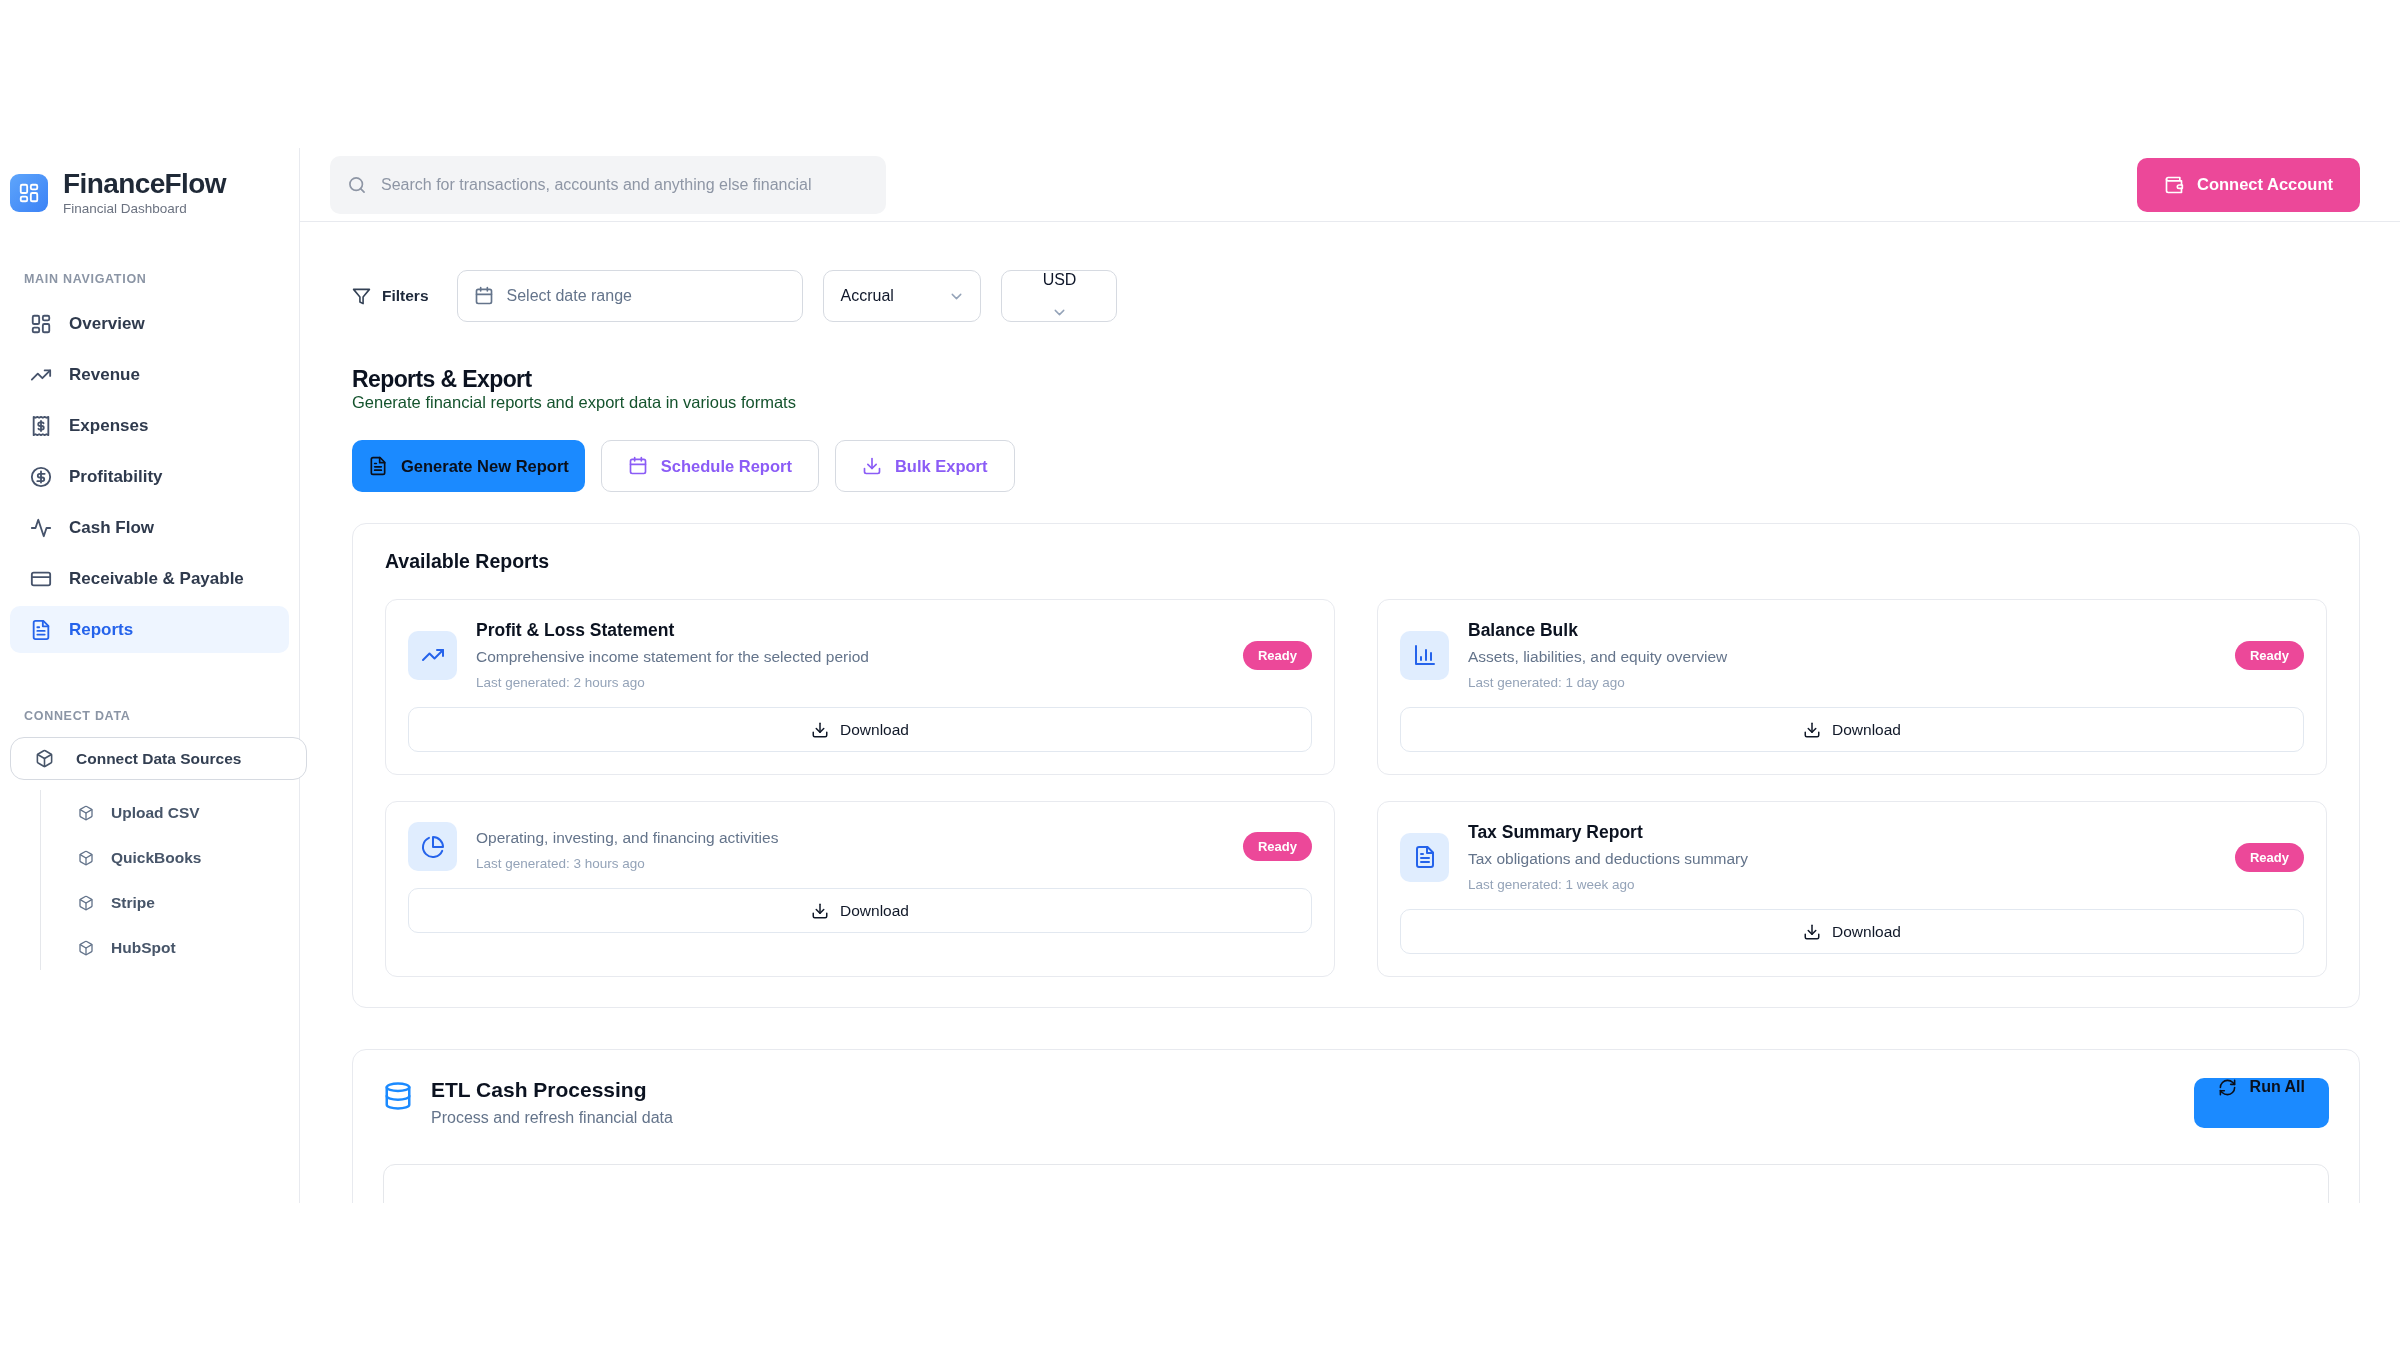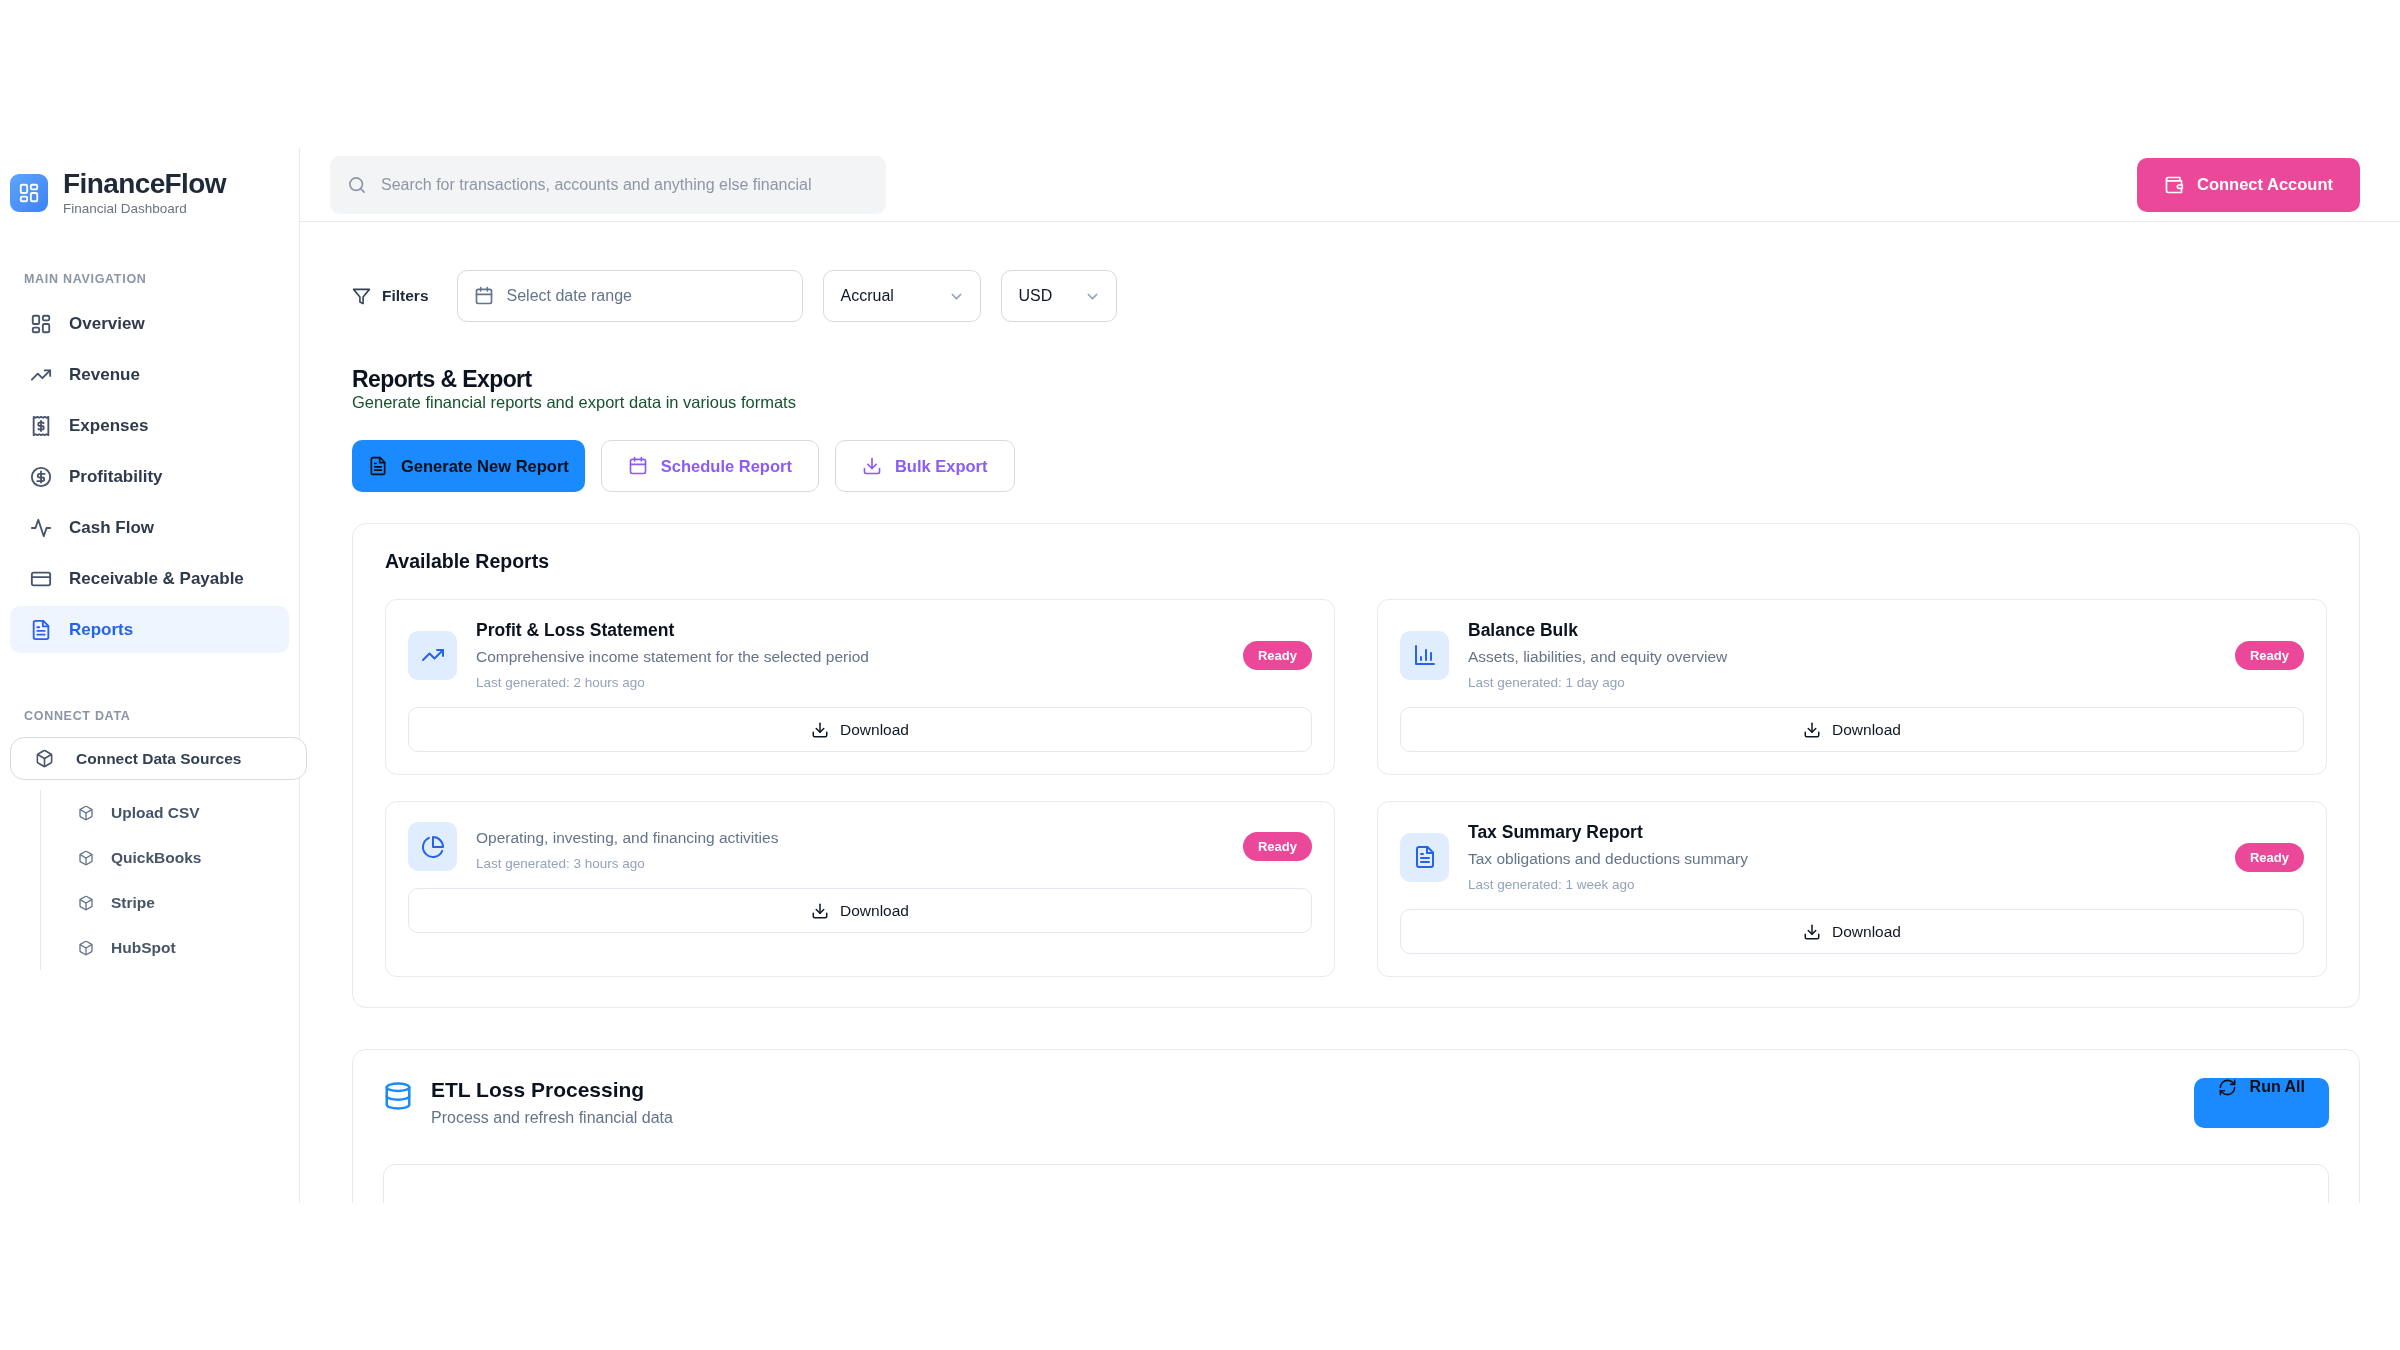--- a/index.html
+++ b/index.html
@@ -54,21 +54,21 @@
   .filters-tag { display:flex; align-items:center; gap:11px; font-size:15.5px; font-weight:600; color:#1e293b; margin-right:8px; }
   .filters-tag .icon { color:#334155; }
   .date-input { width:346px; height:52px; border:1.5px solid #d6dae1; border-radius:10px;
     display:flex; align-items:center; gap:13px; padding:0 16px; color:#64748b; background:#fff; }
   .date-input input { flex:1; border:none; outline:none; background:transparent; font-size:16px; font-family:inherit; color:#475569; min-width:0; }
   .date-input input::placeholder { color:#64748b; }
   .select-box { height:52px; border:1.5px solid #d6dae1; border-radius:10px; background:#fff;
     display:flex; align-items:center; justify-content:space-between; padding:0 15px 0 17px;
     font-size:16px; font-weight:500; color:#0f172a; cursor:pointer; }
   .select-basis { width:158px; }
-  .select-currency { width:116px; }
+  .select-currency { width:116px;flex-direction:column; }
   .select-box .icon { color:#94a3b8; }
 
   .page-title { margin-top:44px; font-size:23px; font-weight:800; color:#0b1220; letter-spacing:-0.6px; }
   .page-subtitle { margin-top:0; font-size:16.5px; color:#14532d; }
 
   .actions-row { margin-top:28px; display:flex; align-items:center; gap:16px; }
   .btn { height:52px; border-radius:10px; display:flex; align-items:center; gap:13px;
     font-size:16.5px; font-weight:600; font-family:inherit; cursor:pointer; }
   .btn-primary { background:#1b8aff; border:none; color:#0a0f1a; padding:0 16px; }
   .btn-outline { background:#fff; border:1.5px solid #d6dae1; color:#8b5cf6; padding:0 26px; }
@@ -461,21 +461,21 @@
         </div>
       </section>
 
       <section class="panel etl-panel">
         <div class="etl-header">
           <div class="etl-left">
             <svg class="icon etl-db-icon" width="30" height="30">
                 <use href="#i-database"></use>
               </svg>
             <div>
-              <div class="etl-title">ETL Loss Processing</div>
+              <div class="etl-title">ETL Cash Processing</div>
               <div class="etl-subtitle">Process and refresh financial data</div>
             </div>
           </div>
           <button class="run-all-btn">
             <svg class="icon" width="19" height="19">
                 <use href="#i-refresh"></use>
               </svg>
             <span>Run All</span>
           </button>
         </div>

